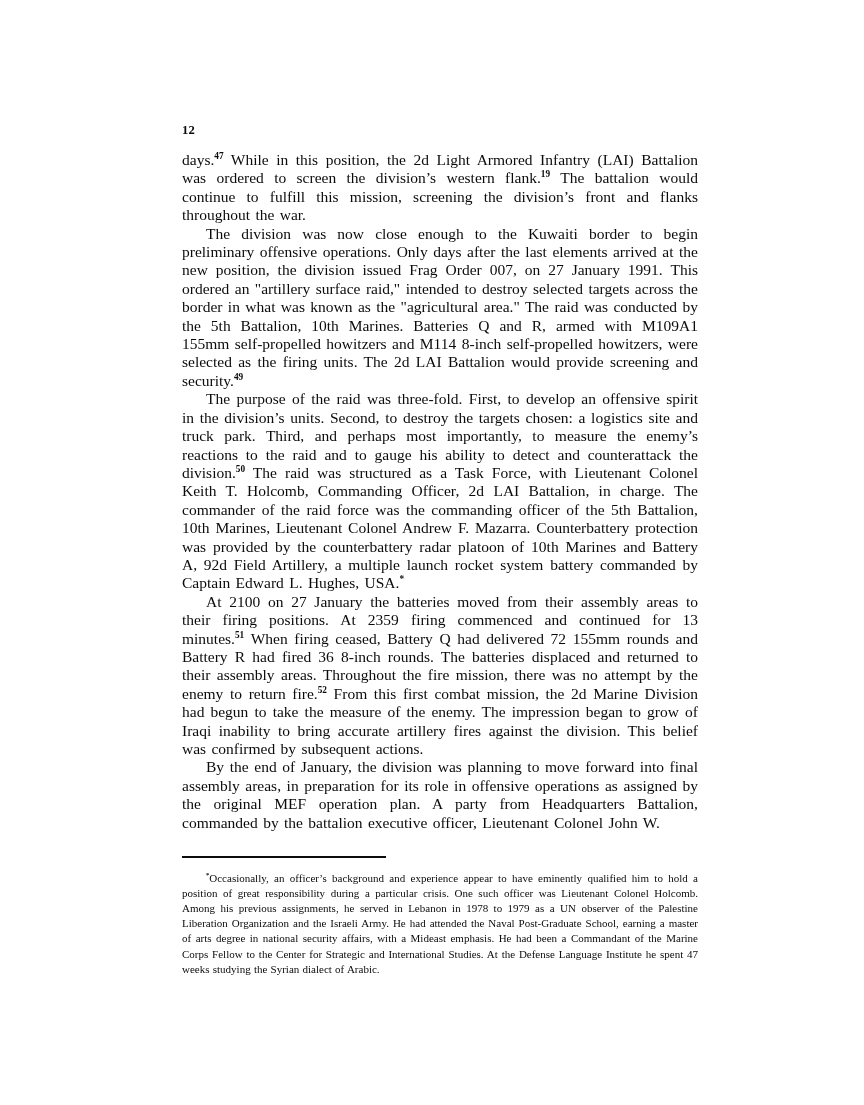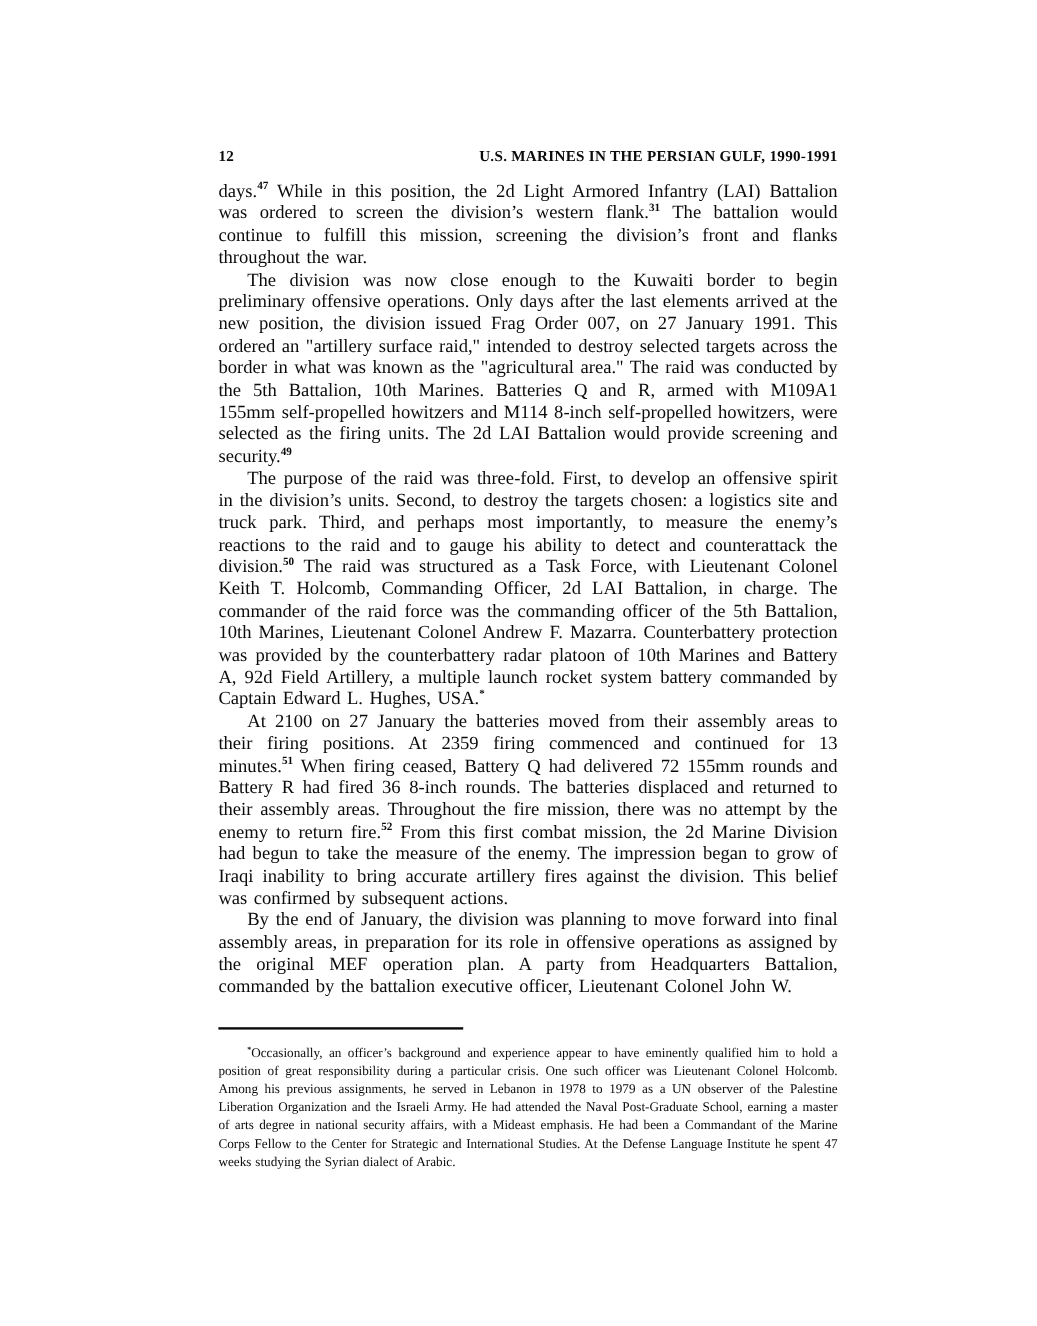--- a/index.html
+++ b/index.html
@@ -60,25 +60,24 @@
   }
 </style>
 </head>
 <body>
 
 <div class="page">
   <div class="content">
 
     <div class="running-header">
       <span>12</span>
-      <span>U.S. MARINES IN THE PERSIAN GULF, 1990-1991</span>
     </div>
 
     <div class="body-block">
-      <p class="body-para">days.<sup>47</sup> While in this position, the 2d Light Armored Infantry (LAI) Battalion was ordered to screen the division’s western flank.<sup>31</sup> The battalion would continue to fulfill this mission, screening the division’s front and flanks throughout the war.</p>
+      <p class="body-para">days.<sup>47</sup> While in this position, the 2d Light Armored Infantry (LAI) Battalion was ordered to screen the division’s western flank.<sup>19</sup> The battalion would continue to fulfill this mission, screening the division’s front and flanks throughout the war.</p>
       <p class="body-para indent">The division was now close enough to the Kuwaiti border to begin preliminary offensive operations. Only days after the last elements arrived at the new position, the division issued Frag Order 007, on 27 January 1991. This ordered an "artillery surface raid," intended to destroy selected targets across the border in what was known as the "agricultural area." The raid was conducted by the 5th Battalion, 10th Marines. Batteries Q and R, armed with M109A1 155mm self-propelled howitzers and M114 8-inch self-propelled howitzers, were selected as the firing units. The 2d LAI Battalion would provide screening and security.<sup>49</sup></p>
       <p class="body-para indent">The purpose of the raid was three-fold. First, to develop an offensive spirit in the division’s units. Second, to destroy the targets chosen: a logistics site and truck park. Third, and perhaps most importantly, to measure the enemy’s reactions to the raid and to gauge his ability to detect and counterattack the division.<sup>50</sup> The raid was structured as a Task Force, with Lieutenant Colonel Keith T. Holcomb, Commanding Officer, 2d LAI Battalion, in charge. The commander of the raid force was the commanding officer of the 5th Battalion, 10th Marines, Lieutenant Colonel Andrew F. Mazarra. Counterbattery protection was provided by the counterbattery radar platoon of 10th Marines and Battery A, 92d Field Artillery, a multiple launch rocket system battery commanded by Captain Edward L. Hughes, USA.<sup>*</sup></p>
       <p class="body-para indent">At 2100 on 27 January the batteries moved from their assembly areas to their firing positions. At 2359 firing commenced and continued for 13 minutes.<sup>51</sup> When firing ceased, Battery Q had delivered 72 155mm rounds and Battery R had fired 36 8-inch rounds. The batteries displaced and returned to their assembly areas. Throughout the fire mission, there was no attempt by the enemy to return fire.<sup>52</sup> From this first combat mission, the 2d Marine Division had begun to take the measure of the enemy. The impression began to grow of Iraqi inability to bring accurate artillery fires against the division. This belief was confirmed by subsequent actions.</p>
       <p class="body-para indent">By the end of January, the division was planning to move forward into final assembly areas, in preparation for its role in offensive operations as assigned by the original MEF operation plan. A party from Headquarters Battalion, commanded by the battalion executive officer, Lieutenant Colonel John W.</p>
     </div>
 
     <div class="footnote-rule"></div>
 
     <p class="footnote"><sup>*</sup>Occasionally, an officer’s background and experience appear to have eminently qualified him to hold a position of great responsibility during a particular crisis. One such officer was Lieutenant Colonel Holcomb. Among his previous assignments, he served in Lebanon in 1978 to 1979 as a UN observer of the Palestine Liberation Organization and the Israeli Army. He had attended the Naval Post-Graduate School, earning a master of arts degree in national security affairs, with a Mideast emphasis. He had been a Commandant of the Marine Corps Fellow to the Center for Strategic and International Studies. At the Defense Language Institute he spent 47 weeks studying the Syrian dialect of Arabic.</p>
 

